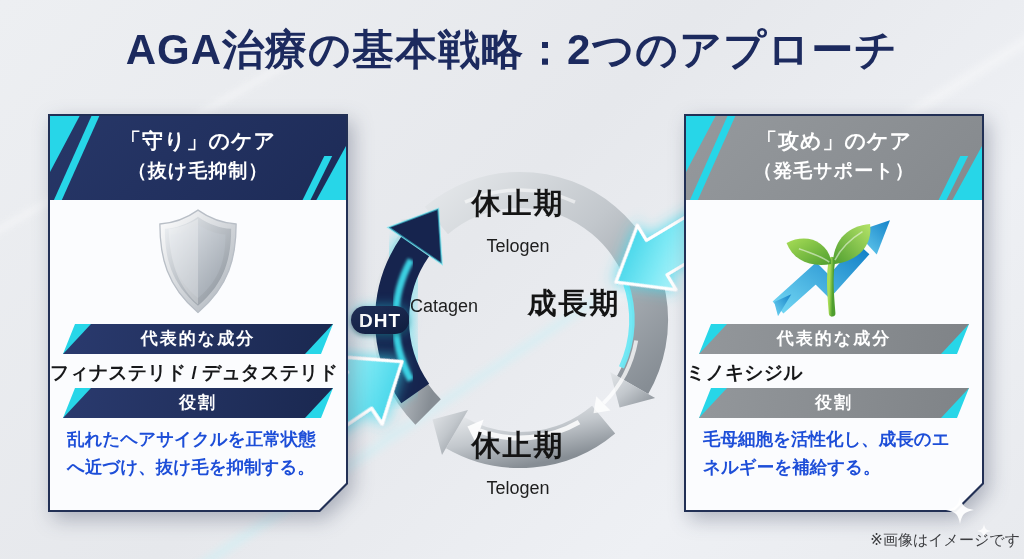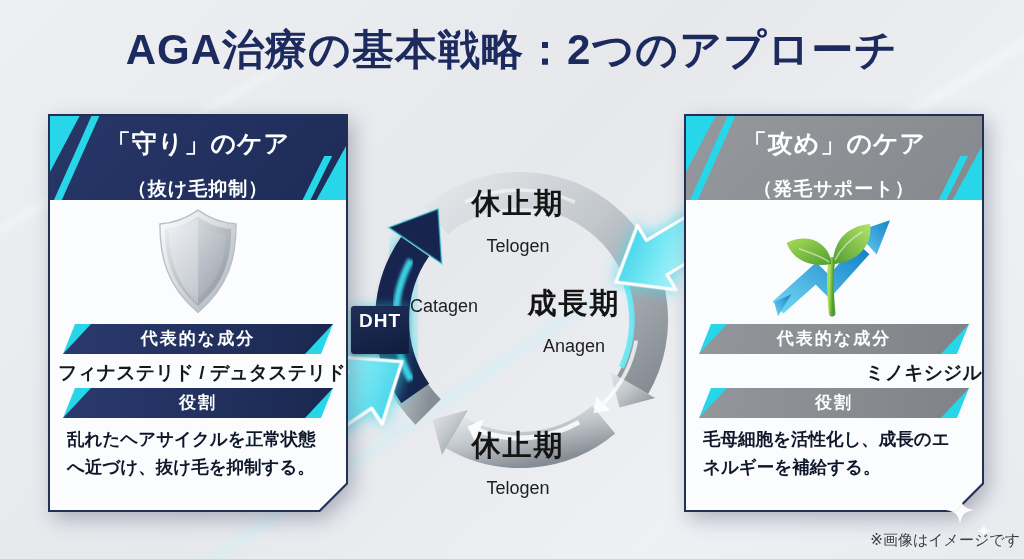--- a/index.html
+++ b/index.html
@@ -25,46 +25,46 @@
   .card-left{left:48px;}
   .card-right{left:684px;border-radius:28px;}
   .card-outer{position:absolute; inset:0; background:#223055;
         clip-path:polygon(0 0,100% 0,100% calc(100% - 28px),calc(100% - 28px) 100%,0 100%);}
   .card-inner{position:absolute; inset:2px; background:#fbfcfe;
         clip-path:polygon(0 0,100% 0,100% calc(100% - 27px),calc(100% - 27px) 100%,0 100%);}
   .card-hdr{position:relative; height:84px; overflow:hidden; text-align:center; color:#fff;}
   .hdr-navy{background:linear-gradient(135deg,#273768 0%,#1d2b57 100%);}
   .hdr-gray{background:linear-gradient(135deg,#95999d 0%,#85898d 100%);}
   .hdr-deco{position:absolute; inset:0; width:100%; height:100%;}
-  .hdr-t{position:relative; font-size:25px; font-weight:800; margin-top:11px; letter-spacing:1px;}
-  .hdr-s{position:relative; font-size:19px; font-weight:800; margin-top:16px; letter-spacing:1px;}
+  .hdr-t{position:relative; font-size:21px; font-weight:800; margin-top:11px; letter-spacing:1px;}
+  .hdr-s{position:relative; font-size:19px; font-weight:800; margin-top:3px; letter-spacing:1px;}
   .card-body{position:relative; height:310px;}
   .icon-wrap{height:118px; margin-top:4px; display:flex; align-items:center; justify-content:center;}
   .banner{position:relative; height:30px; margin:2px 13px 0;}
   .banner .b-cy{position:absolute; inset:0;
         clip-path:polygon(12px 0,100% 0,calc(100% - 12px) 100%,0 100%); background:#27d6e8;}
   .banner .b-fill{position:absolute; inset:0;
         clip-path:polygon(28px 0,100% 0,calc(100% - 28px) 100%,0 100%);}
   .b-navy .b-fill{background:linear-gradient(100deg,#2a3a6e,#1a2850);}
   .b-gray .b-fill{background:linear-gradient(100deg,#93979b,#7f8387);}
   .banner .b-txt{position:relative; display:block; text-align:center; line-height:30px;
         color:#fff; font-size:17px; font-weight:800; letter-spacing:2px;}
-  .val-main{margin-top:6px; text-align:right; font-size:19px; font-weight:700; color:#17181a;}
-  .val-role{margin:7px 17px 0; font-size:17.5px; line-height:1.62; font-weight:700; color:#0f172a; text-align:left;}
+  .val-main{margin-top:6px; text-align:left; font-size:19px; font-weight:700; color:#17181a;}
+  .val-role{margin:7px 17px 0; font-size:17.5px; line-height:1.62; font-weight:700; color:#1d4ed8; text-align:left;}
   
   .cyc-label{position:absolute; text-align:center; z-index:2; pointer-events:none;}
   .cyc-ja{font-size:29px; font-weight:800; color:#141414; letter-spacing:2px;}
   .cyc-en{font-size:18px; font-weight:500; color:#1e1e1e; margin-top:12px;}
   .lab-top{left:428px; top:184px; width:180px;}
   .lab-right{left:509px; top:284px; width:130px;}
   .lab-left{left:379px; top:284px; width:130px;}
   .lab-bottom{left:428px; top:426px; width:180px;}
-  .dht{position:absolute; left:351px; top:306px; width:58px; height:48px; z-index:2;
+  .dht{position:absolute; left:351px; top:306px; width:58px; height:28px; z-index:2;
        background:linear-gradient(160deg,#203059,#0f1c3d); color:#fff; font-size:19px; font-weight:800;
-       text-align:center; line-height:30px; border-radius:3px; letter-spacing:1px;
+       text-align:center; line-height:30px; border-radius:15px; letter-spacing:1px;
        box-shadow:0 0 12px rgba(45,210,235,.55), 0 2px 4px rgba(0,0,0,.35);}
   .cycle-svg{position:absolute; left:290px; top:135px; z-index:1;}
   .footnote{position:absolute; right:4px; bottom:9px; font-size:15px; color:#3c3d40; font-weight:500; z-index:4;}
   .sparkle{position:absolute; left:932px; top:490px; z-index:4;}
 </style>
 </head>
 <body>
 
 <div class="stage">
   <div class="streak s1"></div>
@@ -129,21 +129,20 @@
     <use href="#cyArrow" transform="translate(416,93) rotate(149) scale(1.25) translate(0,-30)" filter="url(#cyGlow)"></use>
     <use href="#cyArrow" transform="translate(18,290) rotate(-34) scale(1.35) translate(0,-30)" filter="url(#cyGlow)"></use>
   </svg>
 
   <div class="cyc-label lab-top">
     <div class="cyc-ja">休止期</div>
     <div class="cyc-en">Telogen</div>
   </div>
   <div class="cyc-label lab-right">
     <div class="cyc-ja">成長期</div>
-    <div class="cyc-en">Anagen</div>
   </div>
   <div class="cyc-label lab-left">
     <div class="cyc-en">Catagen</div>
   </div>
   <div class="cyc-label lab-bottom">
     <div class="cyc-ja">休止期</div>
     <div class="cyc-en">Telogen</div>
   </div>
   <div class="dht">DHT</div>
 

